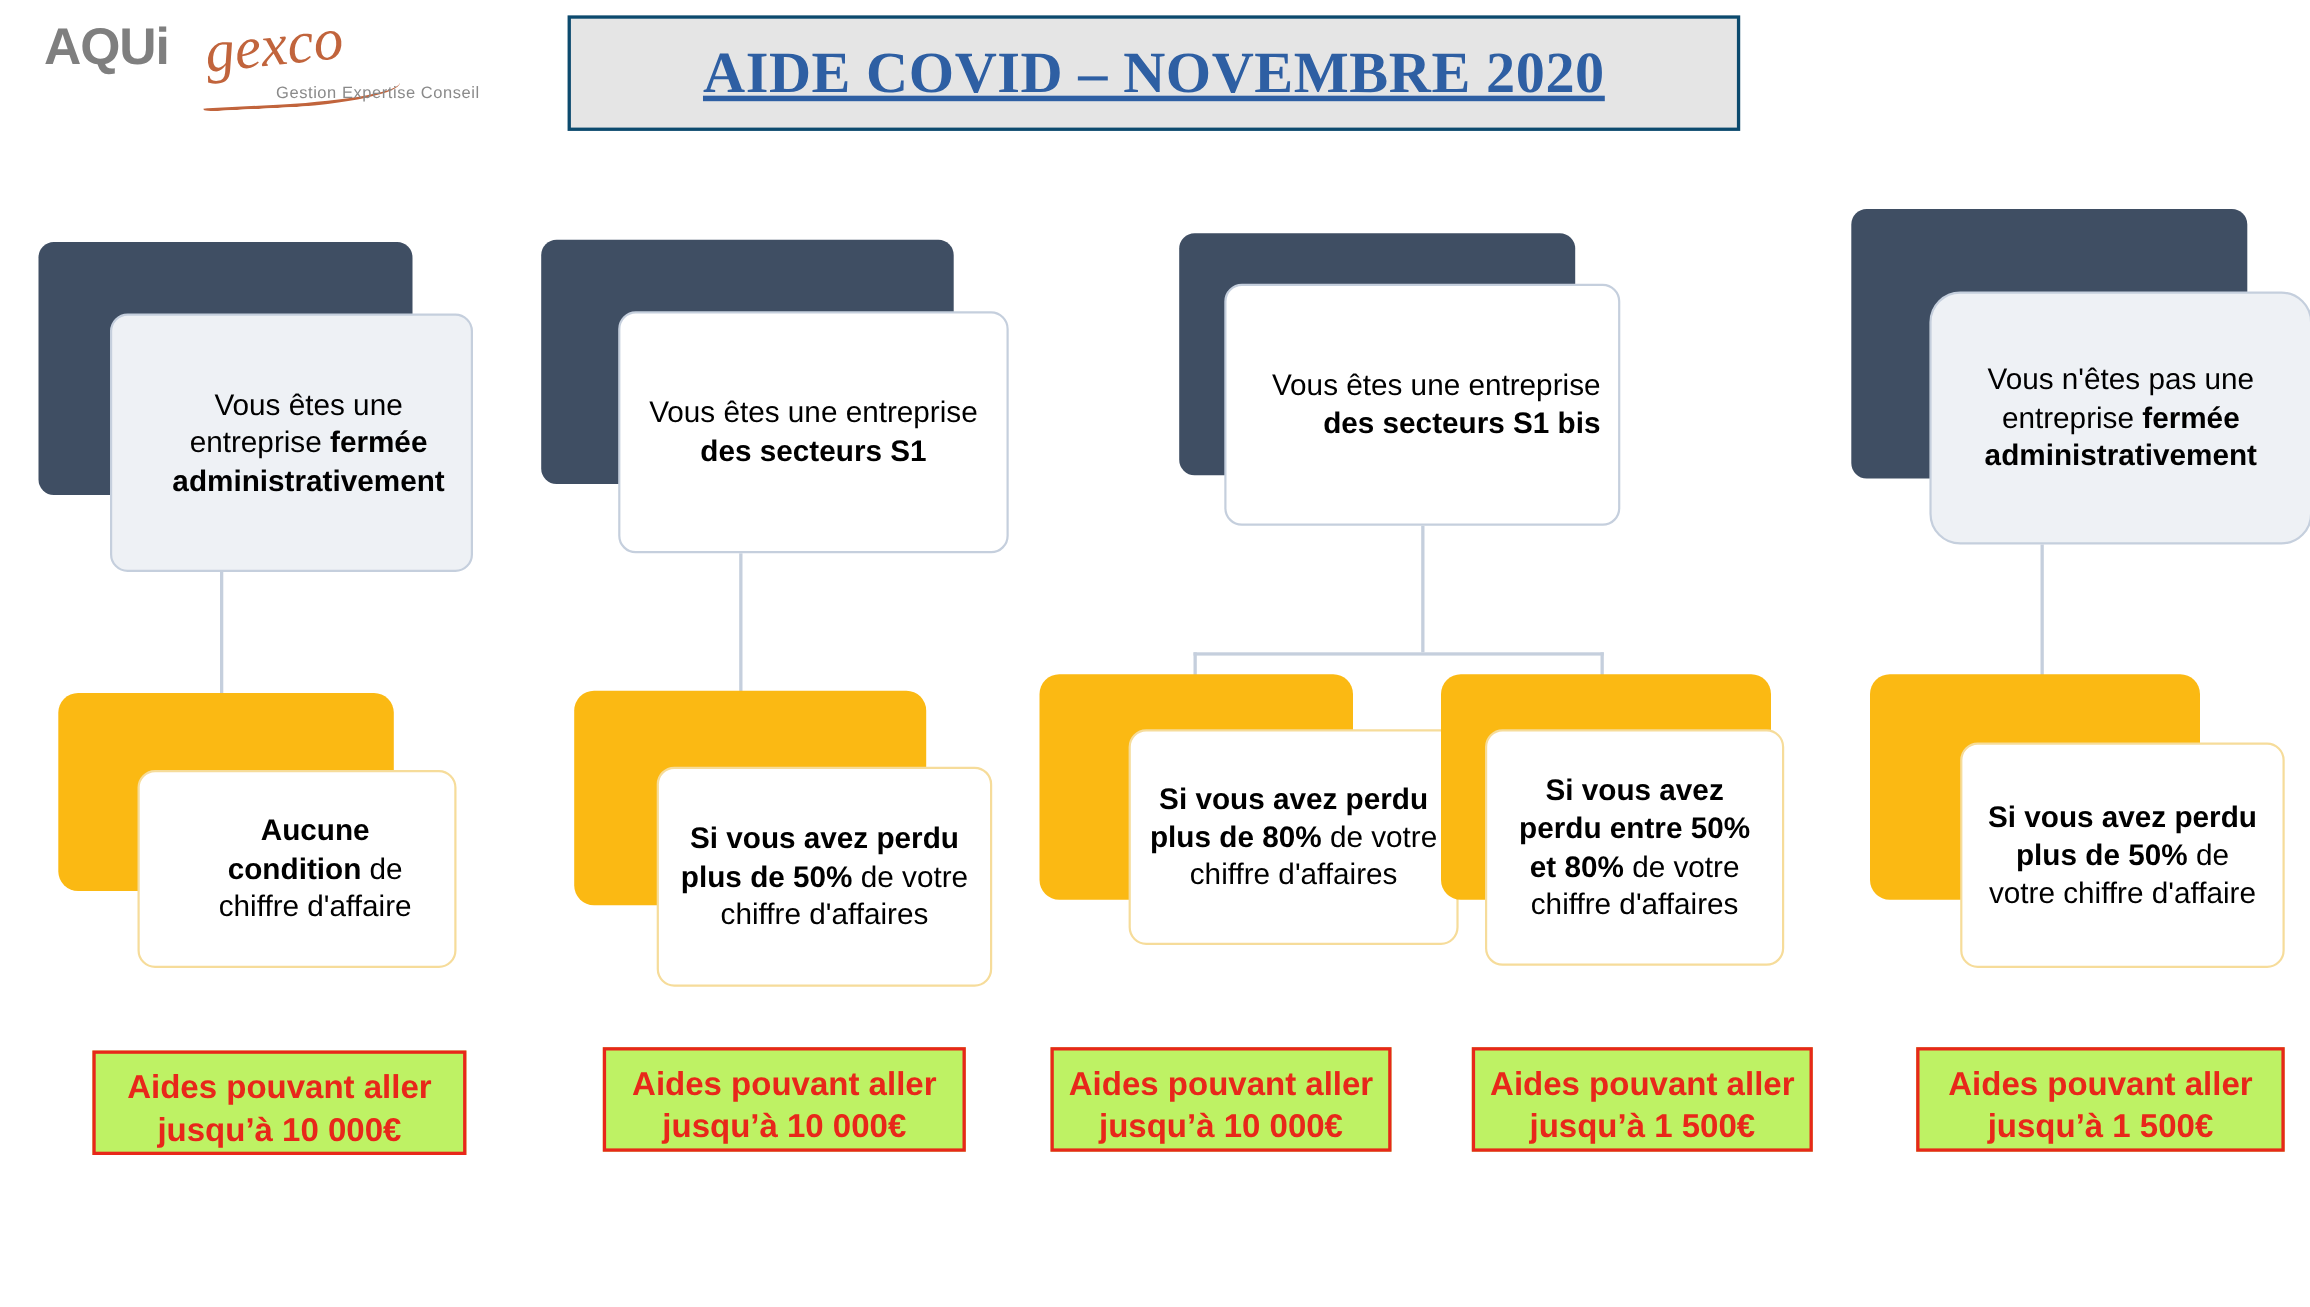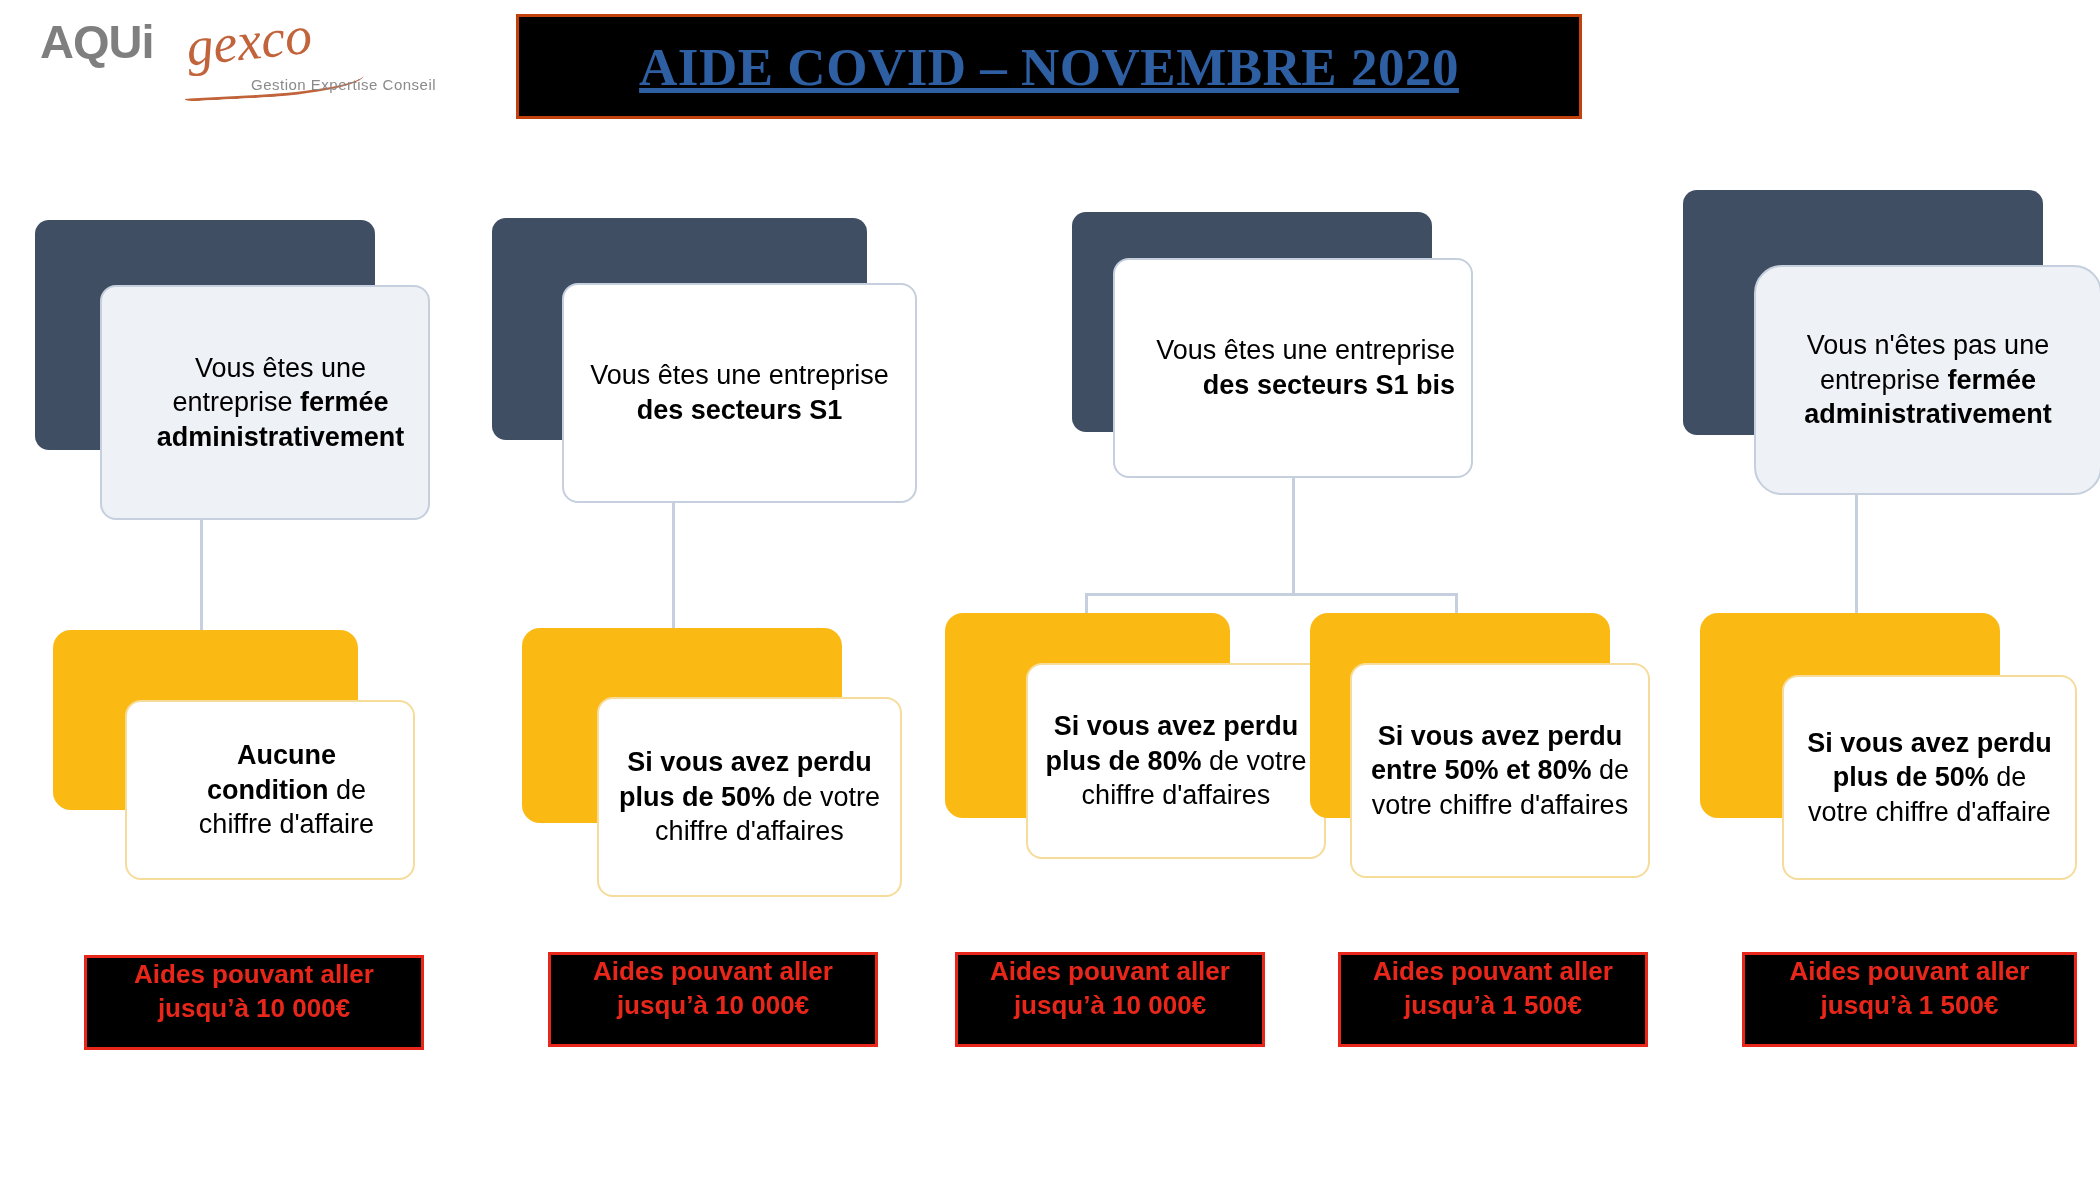--- a/index.html
+++ b/index.html
@@ -63,22 +63,22 @@
     transform: rotate(-3deg);
   }
 
   
   #title-box {
     position: absolute;
     left: 516px;
     top: 14px;
     width: 1066px;
     height: 105px;
-    background: #000000;
-    border: 3px solid #c2410c;
+    background: #e5e5e5;
+    border: 3px solid #0c4a6e;
     box-sizing: border-box;
     display: flex;
     align-items: center;
     justify-content: center;
   }
   #title-box .title-text {
     font-family: "Liberation Serif", serif;
     font-size: 53px;
     font-weight: bold;
     color: #2e5fa3;
@@ -122,28 +122,28 @@
     font-size: 27px;
   }
   .white-card span.inner {
     display: block;
     padding: 0 16px;
   }
   .white-card b { font-weight: bold; }
 
   .red-box {
     position: absolute;
-    background: #000000;
+    background: #bef264;
     border: 3px solid #e8271a;
     box-sizing: border-box;
     display: flex;
-    align-items: flex-start;
+    align-items: flex-end;
     justify-content: center;
     text-align: center;
-    font-size: 26px;
+    font-size: 30px;
     font-weight: bold;
     color: #e8271a;
     line-height: 1.3;
   }
 
   
   .conn {
     position: absolute;
     background: #c5cfdd;
   }
@@ -215,21 +215,21 @@
 <div class="white-card cond" style="left:981px; top:663px; width:300px; height:196px;margin-left:45px;">
   <span class="inner">
     <b>Si vous avez perdu plus de 80%</b><span> de votre chiffre d'affaires</span>
   </span>
 </div>
 <div class="red-box" style="left:955px; top:952px; width:310px; height:95px;">
   <span>Aides pouvant aller jusqu’à 10 000€</span>
 </div>
 
 <div class="amber-card" style="left:1310px; top:613px; width:300px; height:205px;"></div>
-<div class="white-card cond" style="left:1350px; top:663px; width:300px; height:215px;">
+<div class="white-card cond" style="left:1350px; top:663px; width:272px; height:215px;">
   <span class="inner">
     <b>Si vous avez perdu entre 50% et 80%</b><span> de votre chiffre d'affaires</span>
   </span>
 </div>
 <div class="red-box" style="left:1338px; top:952px; width:310px; height:95px;">
   <span>Aides pouvant aller jusqu’à 1 500€</span>
 </div>
 
 <div class="navy-card" style="left:1683px; top:190px; width:360px; height:245px;"></div>
 <div class="white-card top shaded" style="left:1754px; top:265px; width:348px; height:230px;border-radius:28px;">

